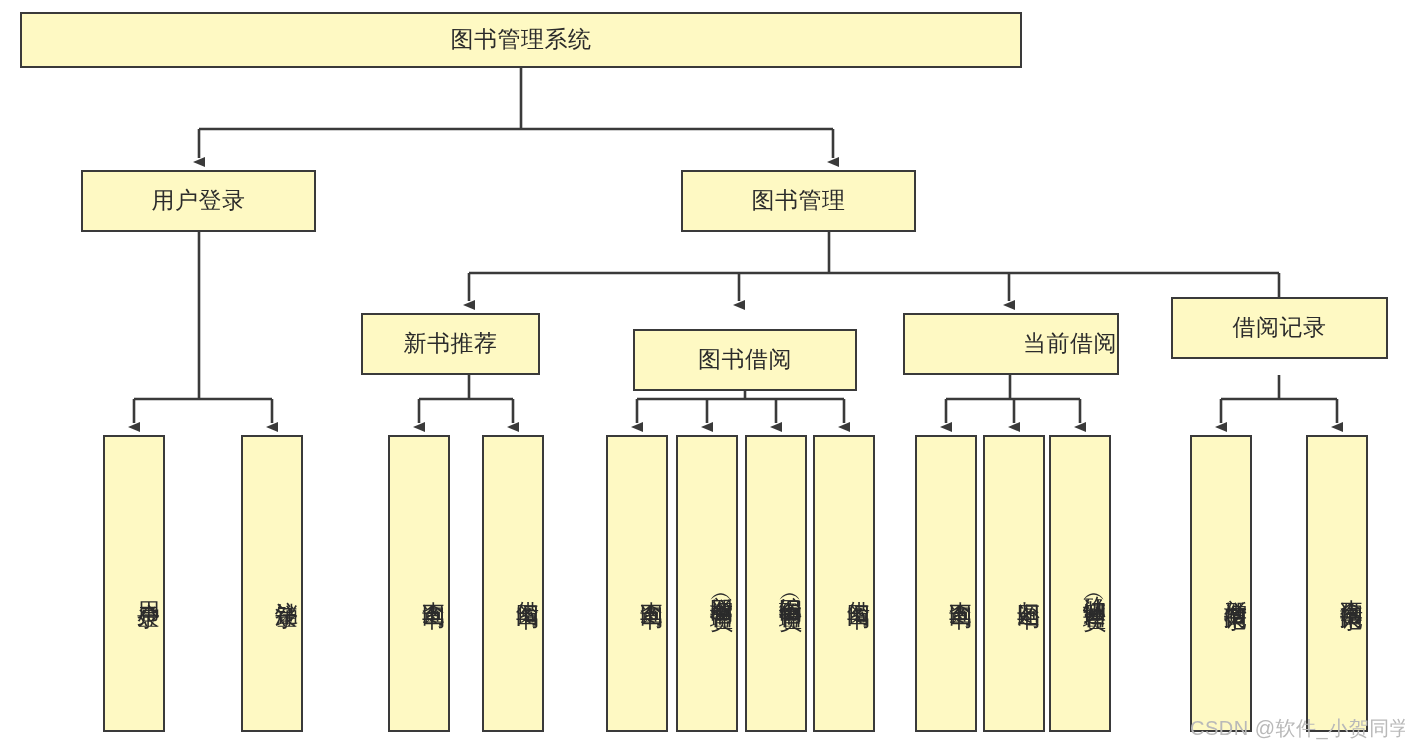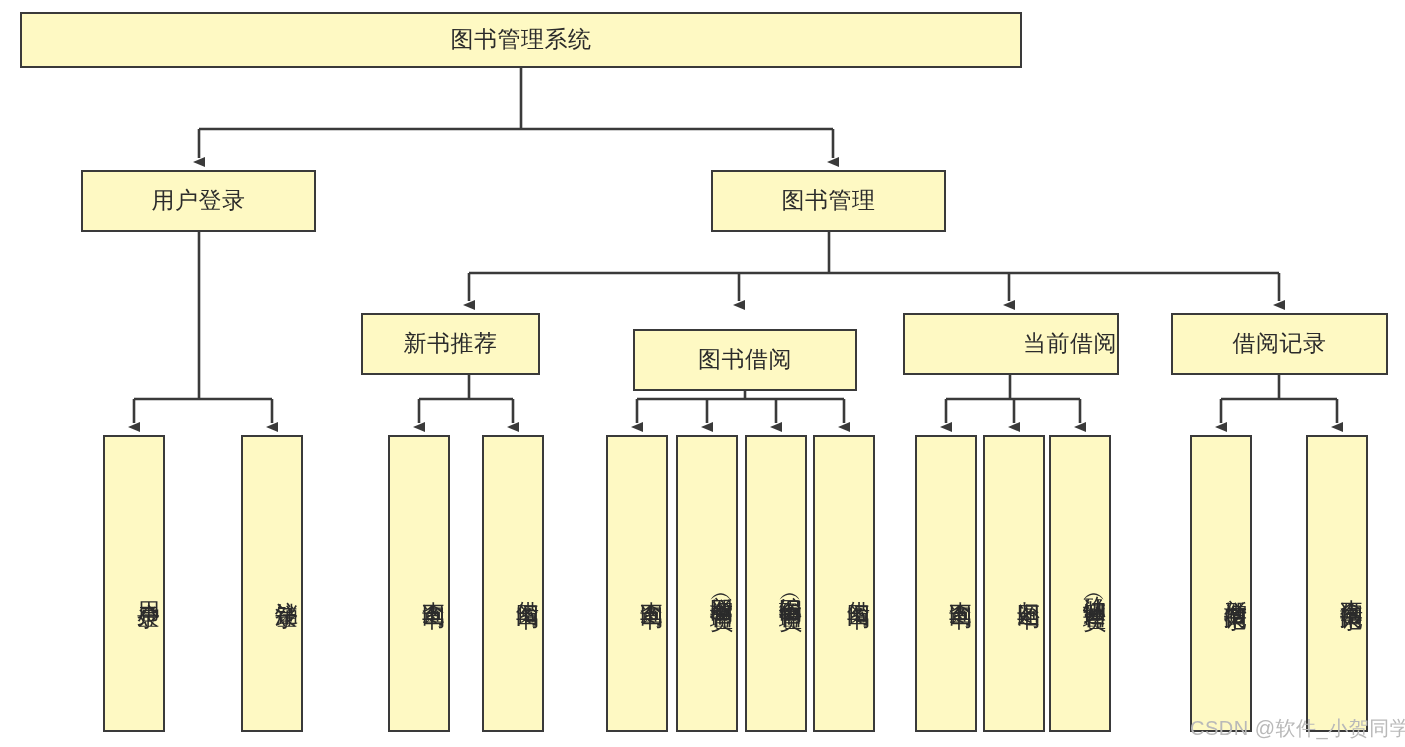--- a/index.html
+++ b/index.html
@@ -123,34 +123,34 @@
     </g>
   </svg>
 
   <div class="node horiz root" style="left:20px; top:12px; width:1002px; height:56px;">
     <span>图书管理系统</span>
   </div>
 
   <div class="node horiz" style="left:81px; top:170px; width:235px; height:62px;">
     <span>用户登录</span>
   </div>
-  <div class="node horiz" style="left:711px; top:170px; width:235px; height:62px;">
+  <div class="node horiz" style="left:681px; top:170px; width:235px; height:62px;">
     <span>图书管理</span>
   </div>
 
   <div class="node horiz" style="left:361px; top:313px; width:179px; height:62px;">
     <span>新书推荐</span>
   </div>
   <div class="node horiz" style="left:633px; top:313px; width:224px; height:62px;margin-top:16px;">
     <span>图书借阅</span>
   </div>
   <div class="node horiz" style="left:903px; top:313px; width:216px; height:62px;justify-content:flex-end;">
     <span>当前借阅</span>
   </div>
-  <div class="node horiz" style="left:1171px; top:313px; width:217px; height:62px;">
+  <div class="node horiz" style="left:1171px; top:297px; width:217px; height:62px;">
     <span>借阅记录</span>
   </div>
 
   <div class="node vert" style="left:103px; top:435px; width:62px; height:297px;">
     <span class="vlabel">用户登录</span>
   </div>
   <div class="node vert" style="left:241px; top:435px; width:62px; height:297px;">
     <span class="vlabel">注销登录</span>
   </div>
 

